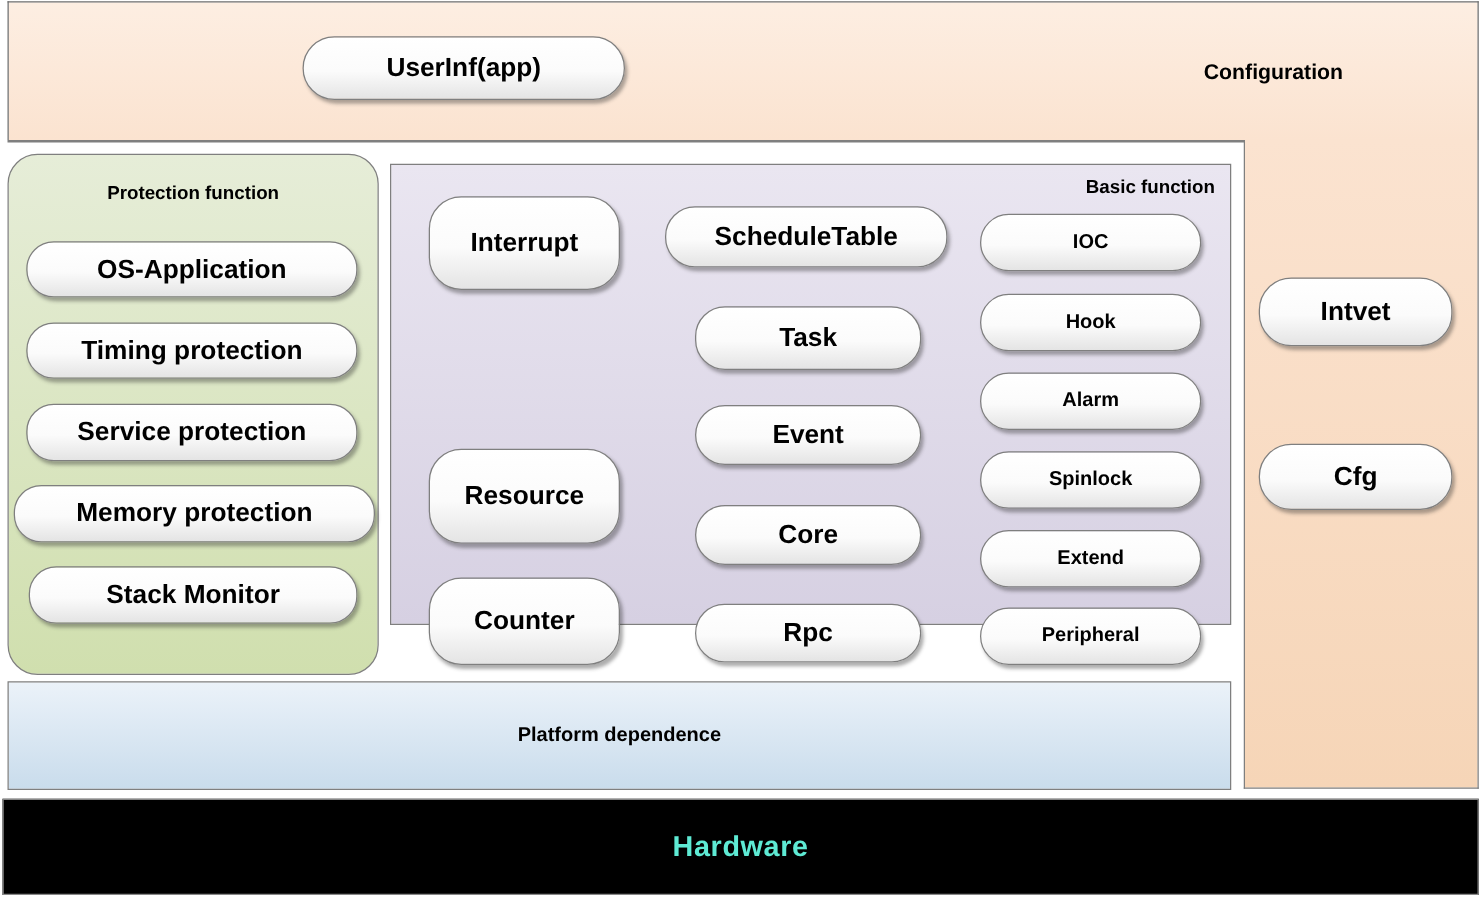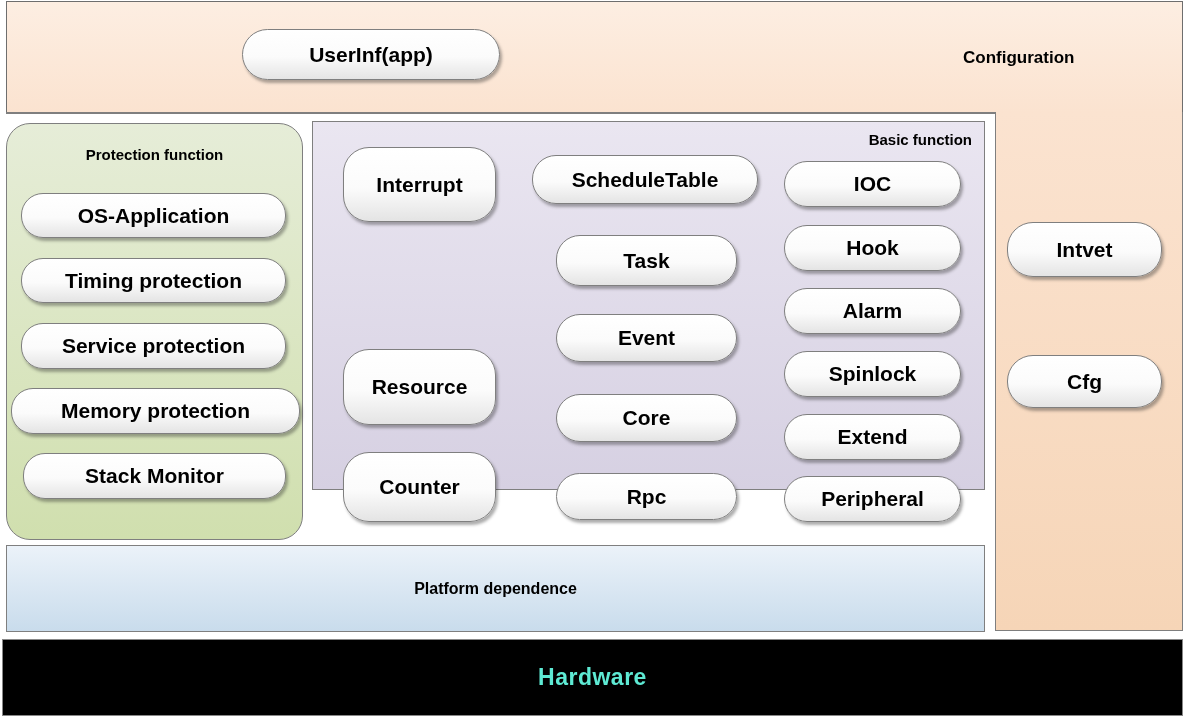--- a/index.html
+++ b/index.html
@@ -20,21 +20,21 @@
     left:995px;top:112px;width:188px;height:519px;
     background:linear-gradient(180deg,#fbe3d0 0%,#f6d5b7 100%);
     border:1.5px solid #7f7f7f;border-top:none;
   }
   .green-panel{
     left:6px;top:123px;width:297px;height:417px;
     background:linear-gradient(180deg,#e6edd8 0%,#d0dfae 100%);
     border-radius:24px;
   }
   .purple-panel{
-    left:312px;top:121px;width:673px;height:369px;
+    left:312px;top:131px;width:673px;height:369px;
     background:linear-gradient(180deg,#eae6f1 0%,#d6d0e2 100%);
   }
   .blue-panel{
     left:6px;top:545px;width:979px;height:87px;
     background:linear-gradient(180deg,#ebf2f9 0%,#c9dcec 100%);
     display:flex;align-items:center;justify-content:center;
   }
   .black-bar{
     left:2px;top:639px;width:1181px;height:77px;background:#000;
     border:1px solid #888;display:flex;align-items:center;justify-content:center;
@@ -48,21 +48,21 @@
   .node{
     position:absolute;box-sizing:border-box;
     background:linear-gradient(180deg,#ffffff 0%,#fbfbfb 55%,#e4e4e4 100%);
     border:1.4px solid #7f7f7f;
     box-shadow:2px 3px 3px rgba(40,40,40,0.38);
     display:flex;align-items:center;justify-content:center;
     font-weight:bold;white-space:nowrap;
   }
   .r22{border-radius:22px;}  .r24{border-radius:24px;}
   .r26{border-radius:26px;}  .r23{border-radius:23px;}
-  .f21{font-size:21px;}  .f20{font-size:21px;}
+  .f21{font-size:21px;}  .f20{font-size:16px;}
 </style>
 </head>
 <body>
 
 <div class="abs top-strip panel"></div>
 <div class="abs strip-bottom-border"></div>
 <div class="abs right-col panel"></div>
 
 <span class="cfg-label">Configuration</span>
 

